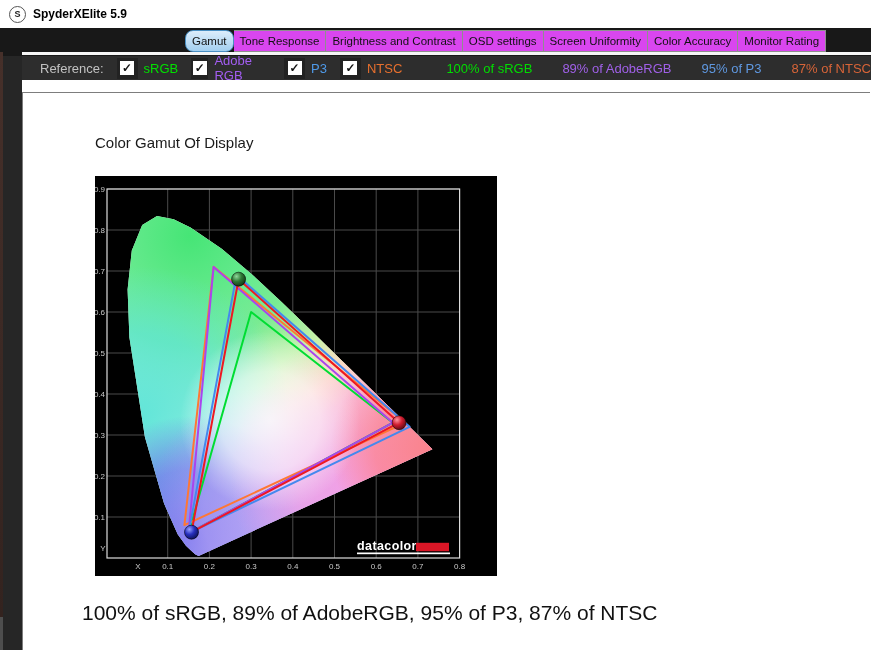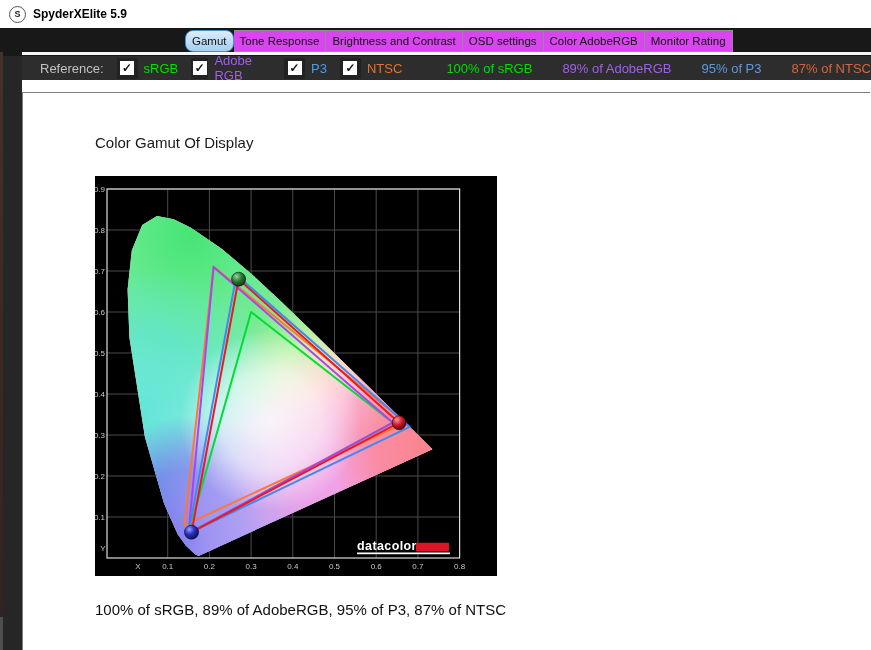--- a/index.html
+++ b/index.html
@@ -35,38 +35,39 @@
   
   .leftcol{position:absolute;left:0;top:56px;width:22px;height:594px;background:#262626;}
   .edgestrip{position:absolute;left:0;top:52px;width:3px;height:565px;
     background:linear-gradient(#46302a,#33231f);}
   .edgestrip2{position:absolute;left:0;top:617px;width:3px;height:33px;background:#4e4e4e;}
   
   .panel{position:absolute;left:22px;top:92px;width:848px;height:558px;background:#ffffff;
     border-top:1px solid #7d7d7d;border-left:1px solid #7d7d7d;box-sizing:border-box;}
   .heading{position:absolute;left:95px;top:134px;font-size:15px;color:#1a1a1a;}
   .chart-box{position:absolute;left:95px;top:176px;width:402px;height:400px;background:#000;}
-  .summary{position:absolute;left:95px;top:601px;font-size:15px;color:#111;}
+  .summary{position:absolute;left:82px;top:601px;font-size:21px;color:#111;}
   .chart-box svg text{font-family:"Liberation Sans",sans-serif;}
 </style>
 </head>
 <body>
 
 <div class="titlebar">
   <span class="app-icon">S</span>
   <span class="title-text">SpyderXElite 5.9</span>
 </div>
 
 <div class="tabband"></div>
 <div class="tabstrip" id="tabstrip">
     <div class="tab sel">Gamut</div>
     <div class="tab">Tone Response</div>
     <div class="tab">Brightness and Contrast</div>
     <div class="tab">OSD settings</div>
-    <div class="tab">Color AdobeRGB</div>
+    <div class="tab">Screen Uniformity</div>
+    <div class="tab">Color Accuracy</div>
     <div class="tab">Monitor Rating</div>
   </div>
 <div class="tabline"></div>
 
 <div class="toolbar" id="toolbar">
   <span class="ref-label">Reference:</span>
 <span class="cb-group">
       <span class="cbwrap">
         <span class="cbbox">✓</span>
       </span>

